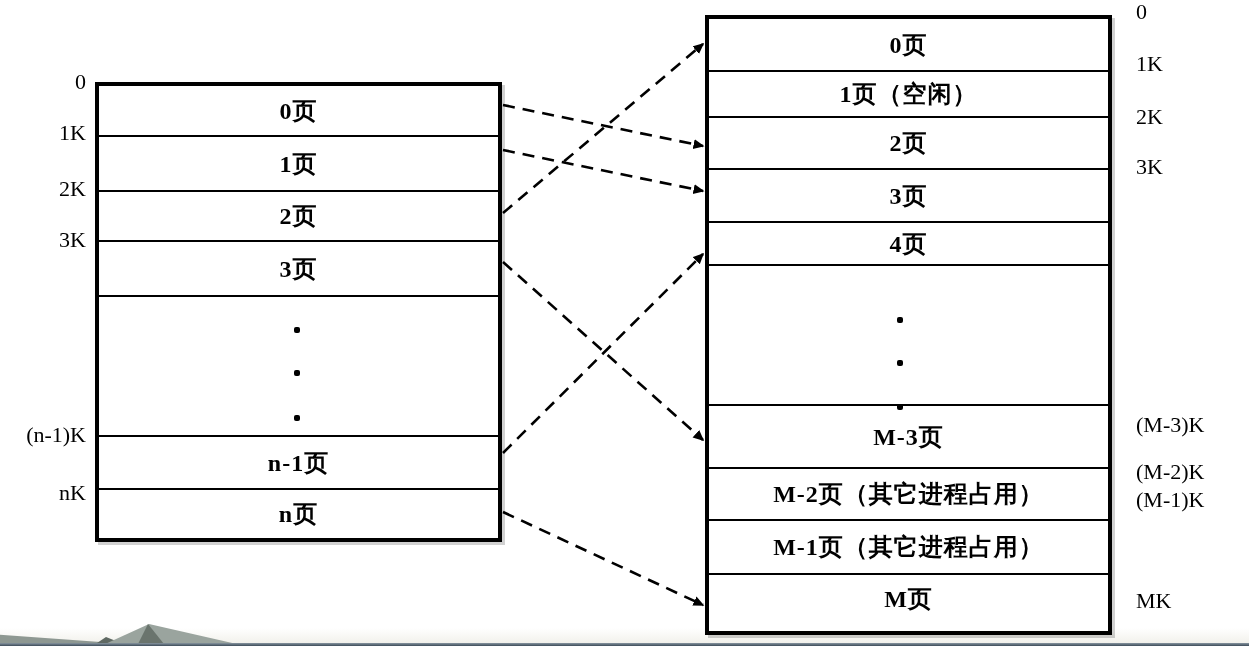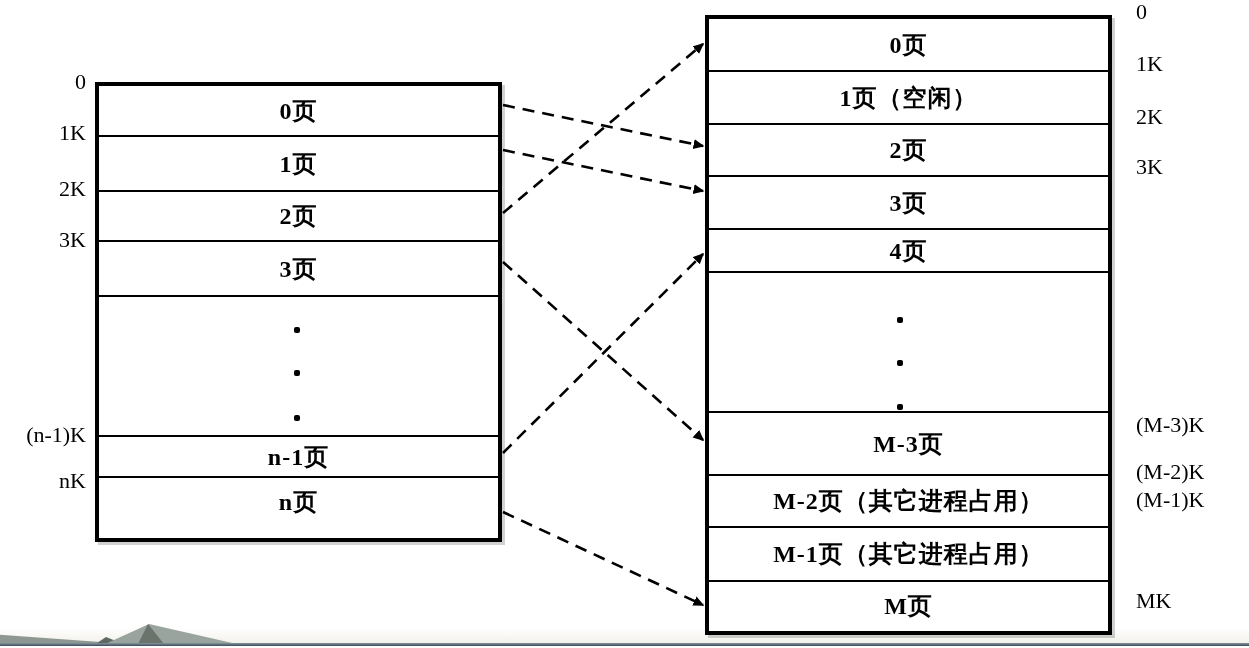--- a/index.html
+++ b/index.html
@@ -70,33 +70,33 @@
     <div class="row" style="height:55px">
         <span>1页</span>
       </div>
     <div class="row" style="height:50px">
         <span>2页</span>
       </div>
     <div class="row" style="height:55px">
         <span>3页</span>
       </div>
     <div class="row" style="height:140px"></div>
-    <div class="row" style="height:41px">
+    <div class="row" style="height:53px">
         <span>n-1页</span>
       </div>
     <div class="row" style="height:50px">
         <span>n页</span>
       </div>
   </div>
 
   <div class="memtable table-right">
     <div class="row first" style="height:51px">
         <span>0页</span>
       </div>
-    <div class="row" style="height:53px">
+    <div class="row" style="height:46px">
         <span>1页（空闲）</span>
       </div>
     <div class="row" style="height:52px">
         <span>2页</span>
       </div>
     <div class="row" style="height:53px">
         <span>3页</span>
       </div>
     <div class="row" style="height:43px">
         <span>4页</span>
@@ -122,21 +122,21 @@
 
   <div class="vdot" style="left:897px;top:317px"></div>
   <div class="vdot" style="left:897px;top:360px"></div>
   <div class="vdot" style="left:897px;top:404px"></div>
 
   <div class="side-label lft" style="top:82px">0</div>
   <div class="side-label lft" style="top:133px">1K</div>
   <div class="side-label lft" style="top:189px">2K</div>
   <div class="side-label lft" style="top:240px">3K</div>
   <div class="side-label lft" style="top:435px">(n-1)K</div>
-  <div class="side-label lft" style="top:481px">nK</div>
+  <div class="side-label lft" style="top:493px">nK</div>
 
   <div class="side-label rgt" style="top:12px">0</div>
   <div class="side-label rgt" style="top:64px">1K</div>
   <div class="side-label rgt" style="top:117px">2K</div>
   <div class="side-label rgt" style="top:167px">3K</div>
   <div class="side-label rgt" style="top:425px">(M-3)K</div>
   <div class="side-label rgt" style="top:472px">(M-2)K</div>
   <div class="side-label rgt" style="top:500px">(M-1)K</div>
   <div class="side-label rgt" style="top:601px">MK</div>
 

